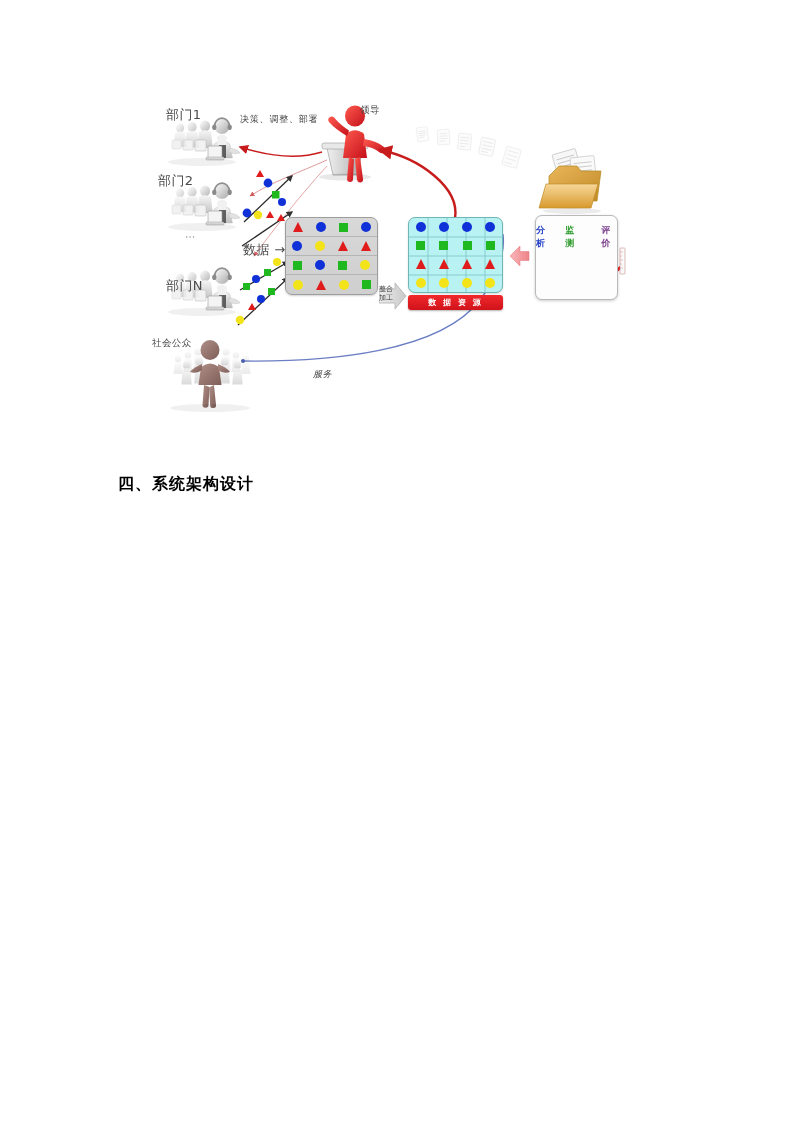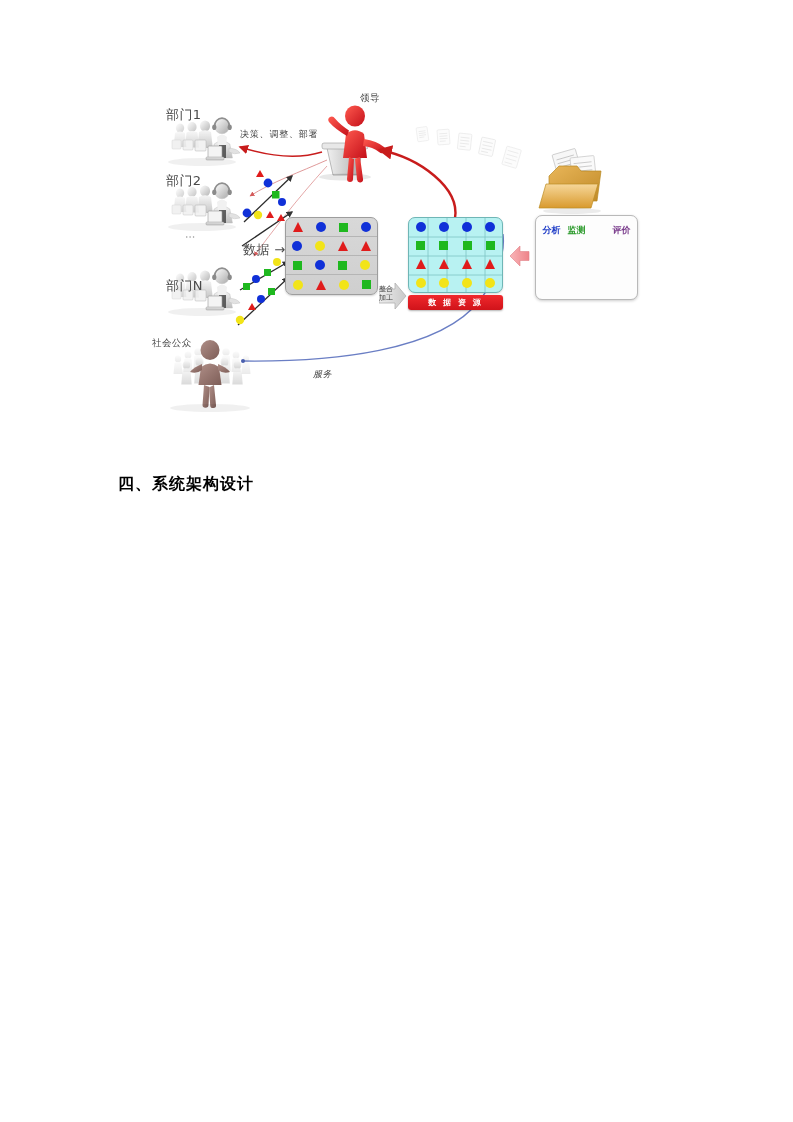--- a/index.html
+++ b/index.html
@@ -151,21 +151,21 @@
     line-height: 9px;
     color: #3a3a3a;
     text-align: left;
     z-index: 3;
   }
   
   .panel-analysis {
     position: absolute;
     left: 535px;
     top: 215px;
-    width: 103px;
+    width: 83px;
     height: 85px;
     background: #fdfdfd;
     border: 1.4px solid #b9b9b9;
     border-radius: 7px;
     box-sizing: border-box;
     box-shadow: 0 1px 3px rgba(0,0,0,0.2);
   }
   .panel-analysis .ahead {
     display: flex;
     justify-content: center;
@@ -666,27 +666,27 @@
 
     <div class="panel-analysis">
       <div class="ahead" id="analysis-head">
           <span style="color: rgb(35, 64, 200);">分析</span>
           <span style="color: rgb(47, 156, 47); text-align: right;">监测</span>
           <span style="color: rgb(122, 60, 140); margin-left: 20px;">评价</span>
         </div>
     </div>
 
     <div class="cn-label lbl-dept" style="left:166px; top:106px;">部门1</div>
-    <div class="cn-label lbl-dept" style="left:166px; top:172px;">部门2</div>
+    <div class="cn-label lbl-dept" style="left:158px; top:172px;">部门2</div>
     <div class="cn-label lbl-dept" style="left:166px; top:257px;margin-top:20px;">部门N</div>
     <div class="lbl-dots" style="left:196px; top:232px;">⋮</div>
 
-    <div class="cn-label lbl-leader" style="left:360px; top:92px;">领导</div>
-
-    <div class="cn-label lbl-decision" style="left:240px; top:128px;">决策、调整、部署</div>
+    <div class="cn-label lbl-leader" style="left:360px; top:104px;">领导</div>
+
+    <div class="cn-label lbl-decision" style="left:240px; top:113px;">决策、调整、部署</div>
 
     <div class="cn-label lbl-data" style="left:243px; top:241px;">数据 →</div>
 
     <div class="cn-label lbl-public" style="left:152px; top:337px;">社会公众</div>
 
     <div class="cn-label lbl-service" style="left:313px; top:368px;font-style:italic;">服务</div>
   </div>
 
   <div class="doc-heading">四、系统架构设计</div>
 

